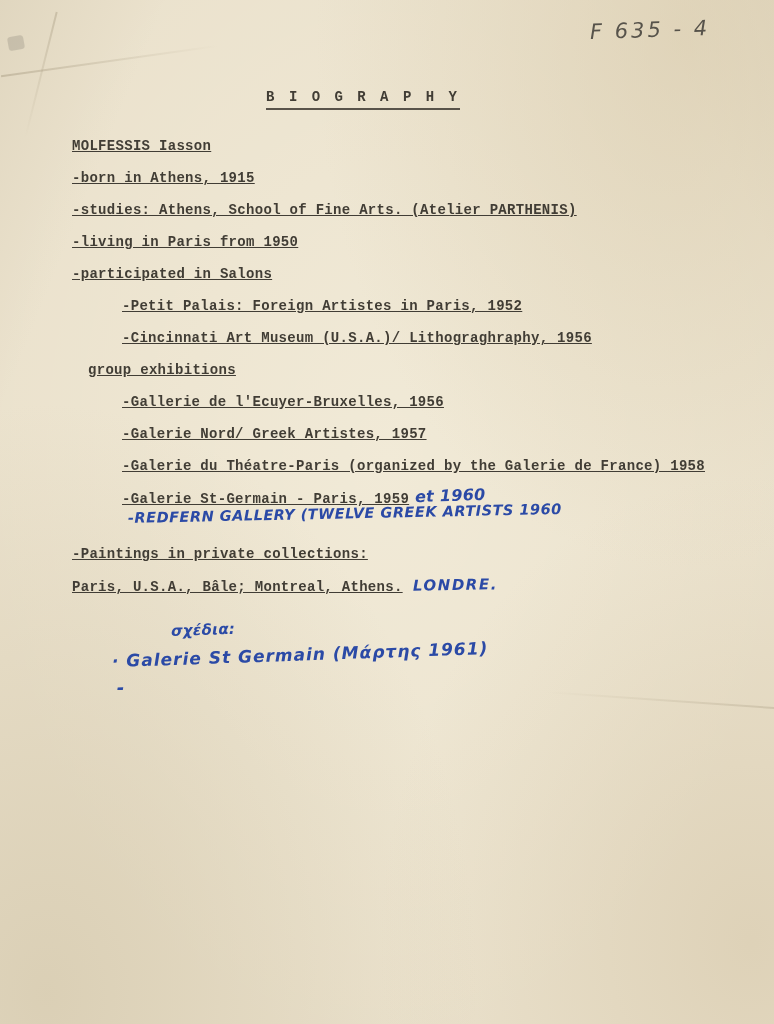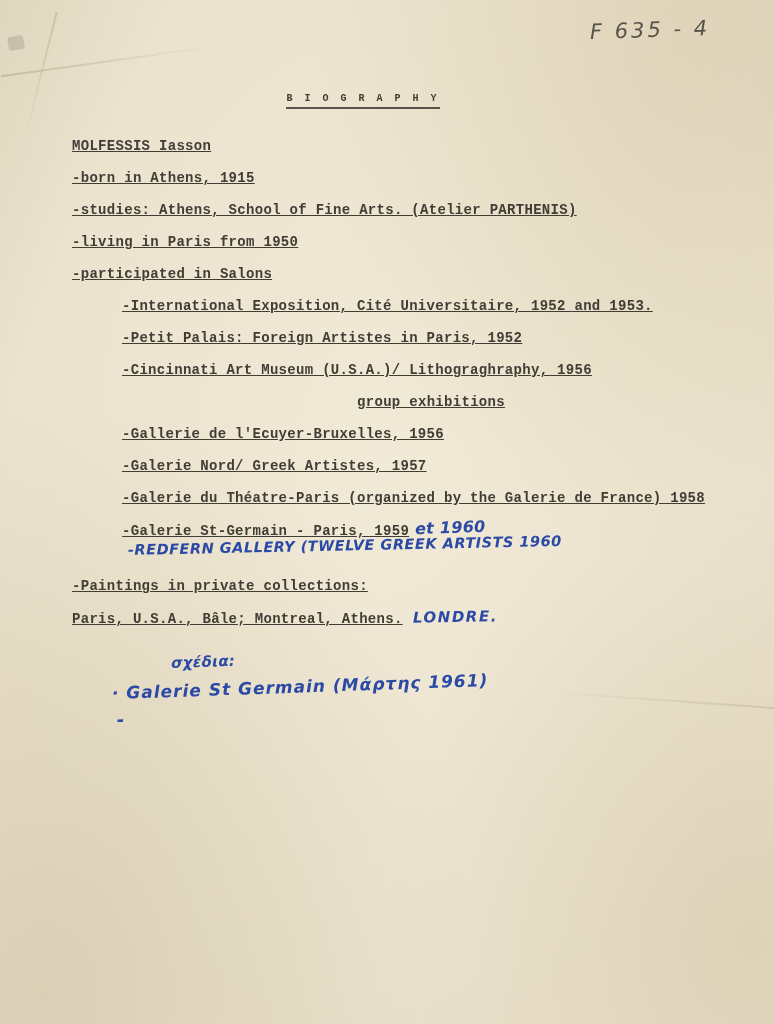--- a/index.html
+++ b/index.html
@@ -56,21 +56,21 @@
     white-space: nowrap;
   }
 
   .title-wrap {
     padding-top: 88px;
     width: fit-content;
     margin: 0 auto;
     transform: translateX(-24px);
   }
   .doc-title {
-    font-size: 10px;
+    font-size: 14px;
     font-weight: 700;
     letter-spacing: 3px;
     border-bottom: 2px solid rgba(62,58,50,0.85);
     padding-bottom: 3px;
     white-space: nowrap;
   }
 
   .body-text {
     margin-top: 24px;
     font-size: 14px;
@@ -78,21 +78,21 @@
     letter-spacing: 0.3px;
   }
   .line {
     height: 32px;
     line-height: 32px;
     white-space: nowrap;
     text-decoration: underline;
   }
   .m0 { margin-left: 72px; }
   .m1 { margin-left: 122px; }
-  .m2 { margin-left: 88px; text-align: center; }
+  .m2 { margin-left: 88px; }
 
   .hand {
     font-family: "DejaVu Sans", sans-serif;
     font-style: italic;
     font-weight: 600;
     color: #2b4aa6;
   }
   .hand-inline-1959 {
     font-size: 16px;
     margin-left: 6px;
@@ -166,21 +166,20 @@
 
   <div class="body-text">
 
     <div class="line m0">MOLFESSIS Iasson</div>
 
     <div class="line m0">-born in Athens, 1915</div>
     <div class="line m0">-studies: Athens, School of Fine Arts. (Atelier PARTHENIS)</div>
     <div class="line m0">-living in Paris from 1950</div>
     <div class="line m0">-participated in Salons</div>
 
-    <div class="line m1">-International Exposition, Cité Universitaire, 1952 and 1953.</div>
     <div class="line m1">-Petit Palais: Foreign Artistes in Paris, 1952</div>
     <div class="line m1">-Cincinnati Art Museum (U.S.A.)/ Lithograghraphy, 1956</div>
 
     <div class="line m2">group exhibitions</div>
 
     <div class="line m1">-Gallerie de l'Ecuyer-Bruxelles, 1956</div>
     <div class="line m1">-Galerie Nord/ Greek Artistes, 1957</div>
     <div class="line m1">-Galerie du Théatre-Paris (organized by the Galerie de France) 1958</div>
 
     <div class="line m1">

